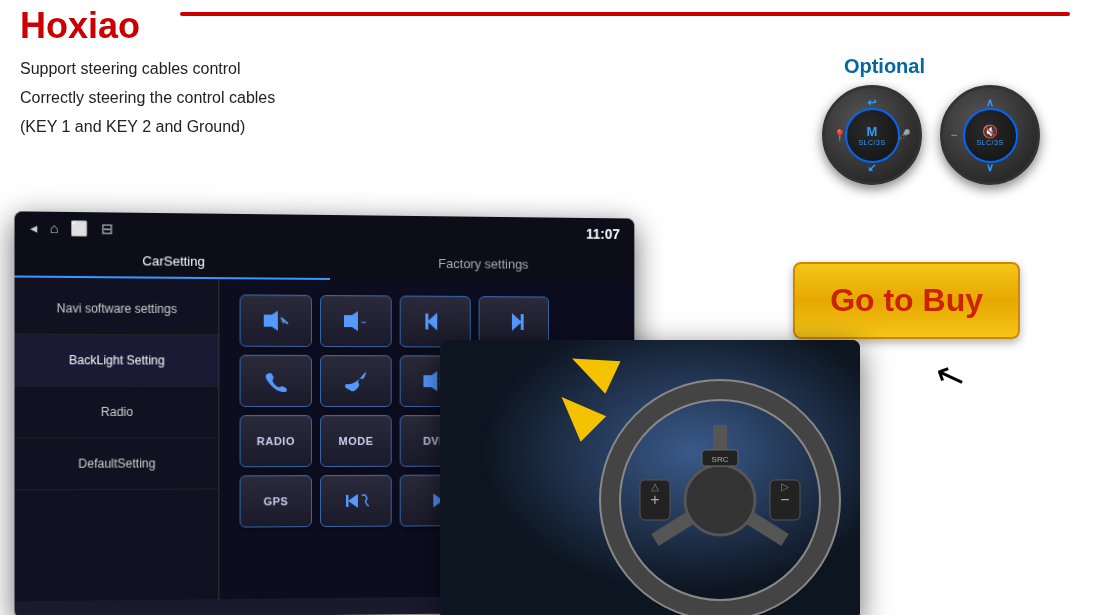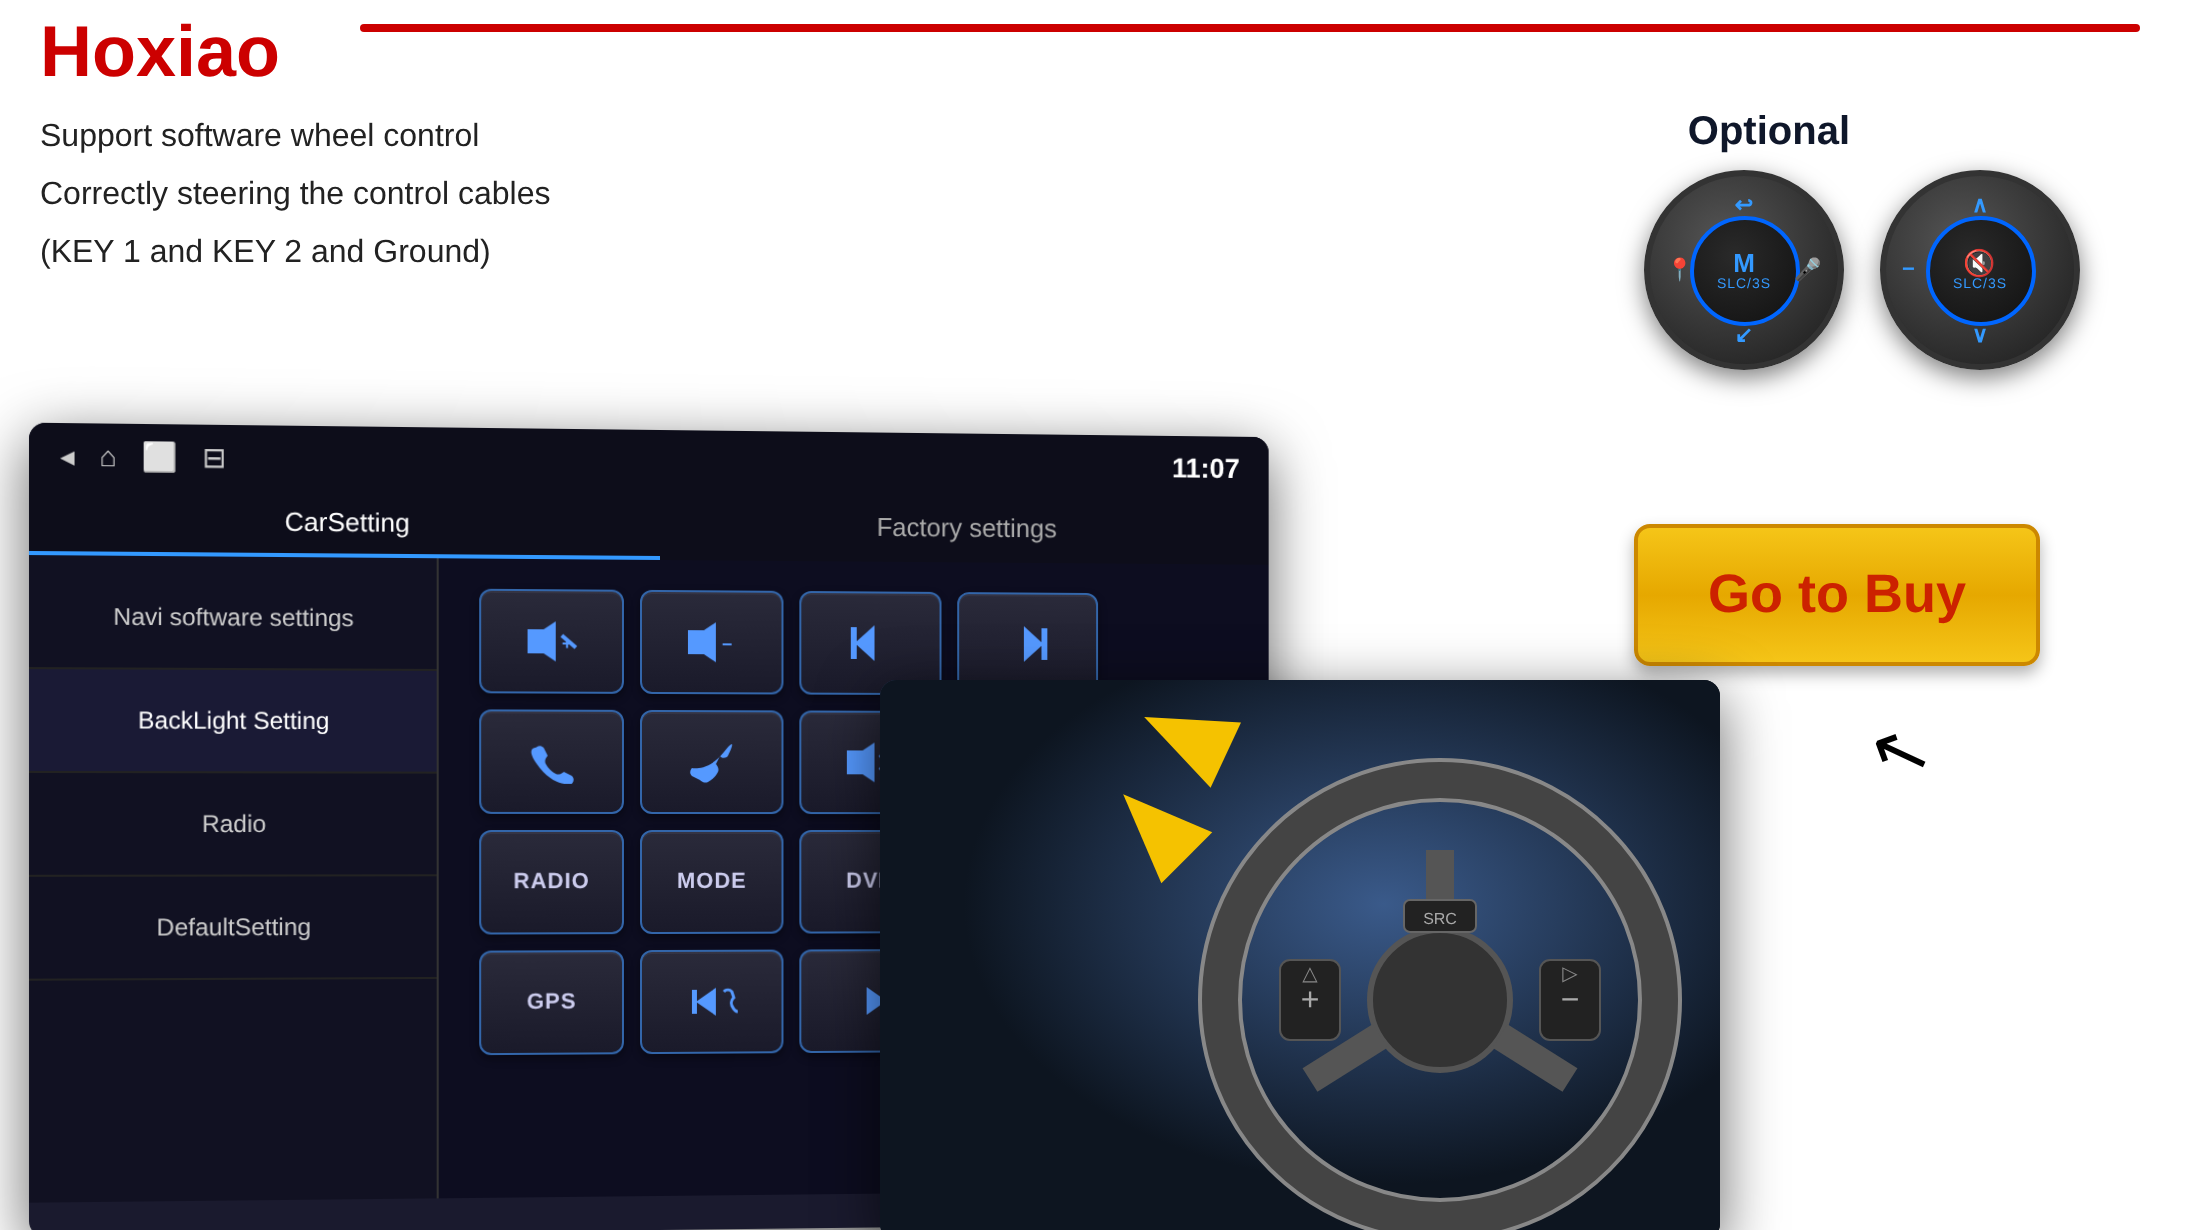--- a/index.html
+++ b/index.html
@@ -43,21 +43,21 @@
       line-height: 1.8;
     }
 
     
     .optional-label {
       position: absolute;
       top: 55px;
       right: 175px;
       font-size: 20px;
       font-weight: bold;
-      color: #0f172a;
+      color: #0369a1;
     }
 
     
     .wheel-buttons {
       position: absolute;
       top: 85px;
       right: 60px;
       display: flex;
       gap: 18px;
     }
@@ -113,21 +113,21 @@
 
     
     .go-to-buy-btn {
       position: absolute;
       top: 262px;
       right: 80px;
       background: linear-gradient(180deg, #f5c518 0%, #e6a800 50%, #f5c518 100%);
       border: 2px solid #cc8800;
       border-radius: 8px;
       padding: 18px 35px;
-      font-size: 27px;
+      font-size: 32px;
       font-weight: bold;
       color: #cc2200;
       cursor: pointer;
       box-shadow: 0 4px 8px rgba(0,0,0,0.3);
       white-space: nowrap;
     }
 
     
     .cursor-arrow {
       position: absolute;
@@ -296,21 +296,21 @@
     }
   </style>
 </head>
 <body>
 
 <div class="top-line"></div>
 
 <div class="brand-logo">Hoxiao</div>
 
 <div class="description-block">
-  <div>Support software wheel control</div>
+  <div>Support steering cables control</div>
   <div>Correctly steering the control cables</div>
   <div>(KEY 1 and KEY 2 and Ground)</div>
 </div>
 
 <div class="optional-label">Optional</div>
 
 <div class="wheel-buttons">
   <div class="wheel-btn">
     <span class="wheel-icon-top">↩</span>
     <span class="wheel-icon-bottom">↙</span>

